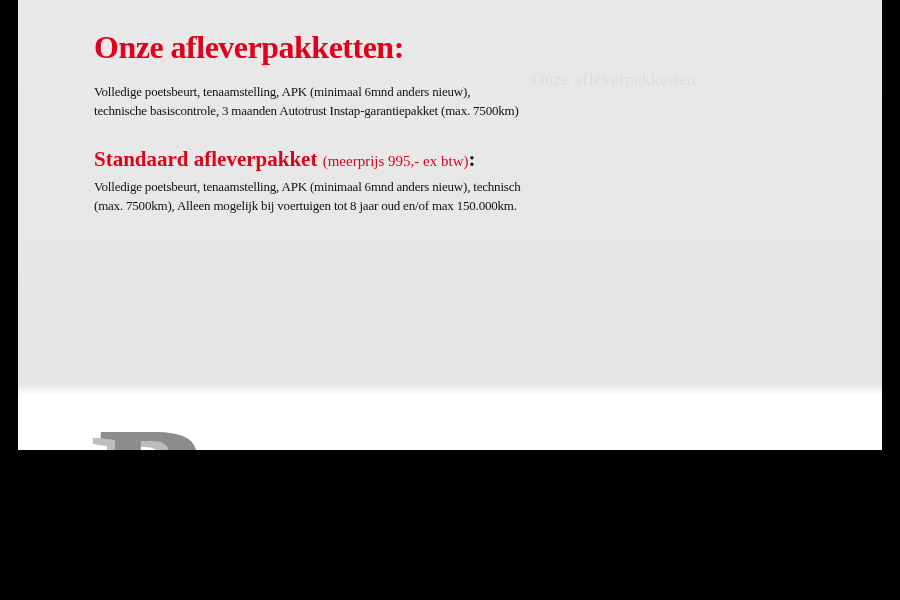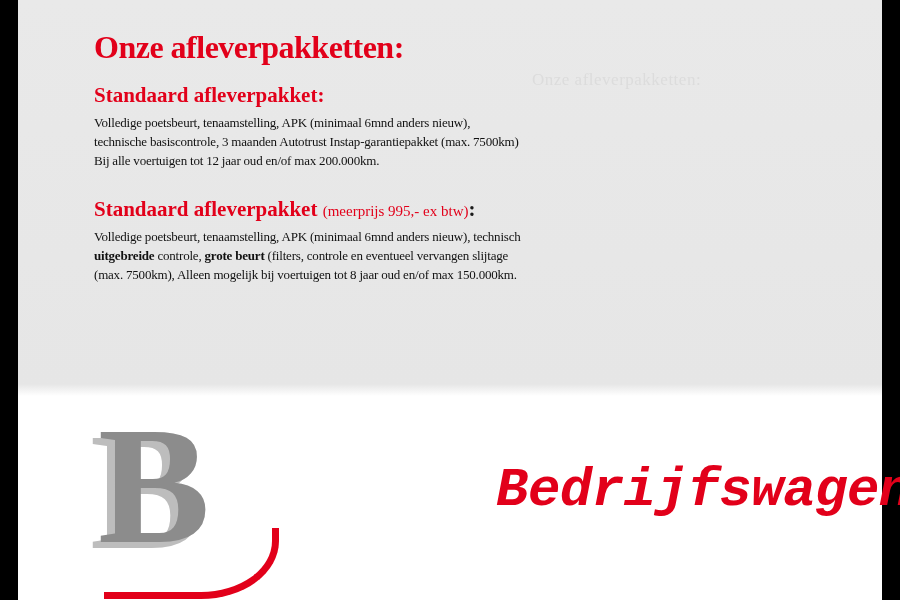--- a/index.html
+++ b/index.html
@@ -9,21 +9,21 @@
   }
   body {
     width: 900px;
     height: 600px;
     overflow: hidden;
     font-family: "Liberation Serif", serif;
   }
   #page {
     position: relative;
     width: 900px;
-    height: 600px;
+    height: 450px;
     background: #ec4899;
     overflow: hidden;
   }
   
   .bar-left, .bar-right {
     position: absolute;
     top: 0;
     width: 18px;
     height: 600px;
     background: #000000;
@@ -176,36 +176,33 @@
 
   <div class="sheet">
 
     <div class="content">
 
       <h1 class="title">Onze afleverpakketten:</h1>
 
       <div class="ghost">Onze afleverpakketten:</div>
 
       <div>
-        <h2 class="sub-head">Standaard afleverpakket:</h2>
         <p class="para">
           <span class="line">Volledige poetsbeurt, tenaamstelling, APK (minimaal 6mnd anders nieuw),</span>
           <span class="line">technische basiscontrole, 3 maanden Autotrust Instap-garantiepakket (max. 7500km)</span>
-          <span class="line">Bij alle voertuigen tot 12 jaar oud en/of max 200.000km.</span>
         </p>
       </div>
 
       <div class="block2">
         <h2 class="sub-head">
           <span>Standaard afleverpakket</span>
           <span class="small">(meerprijs 995,- ex btw)</span><span class="black-colon">:</span>
         </h2>
         <p class="para">
           <span class="line">Volledige poetsbeurt, tenaamstelling, APK (minimaal 6mnd anders nieuw), technisch</span>
-          <span class="line"><span class="b">uitgebreide</span><span> controle, </span><span class="b">grote beurt</span><span> (filters, controle en eventueel vervangen slijtage</span></span>
           <span class="line">(max. 7500km), Alleen mogelijk bij voertuigen tot 8 jaar oud en/of max 150.000km.</span>
         </p>
       </div>
 
     </div>
 
     <div class="logo-area">
       <div class="logo-mark">
         <div class="logo-b-shadow">B</div>
         <div class="logo-b">B</div>

